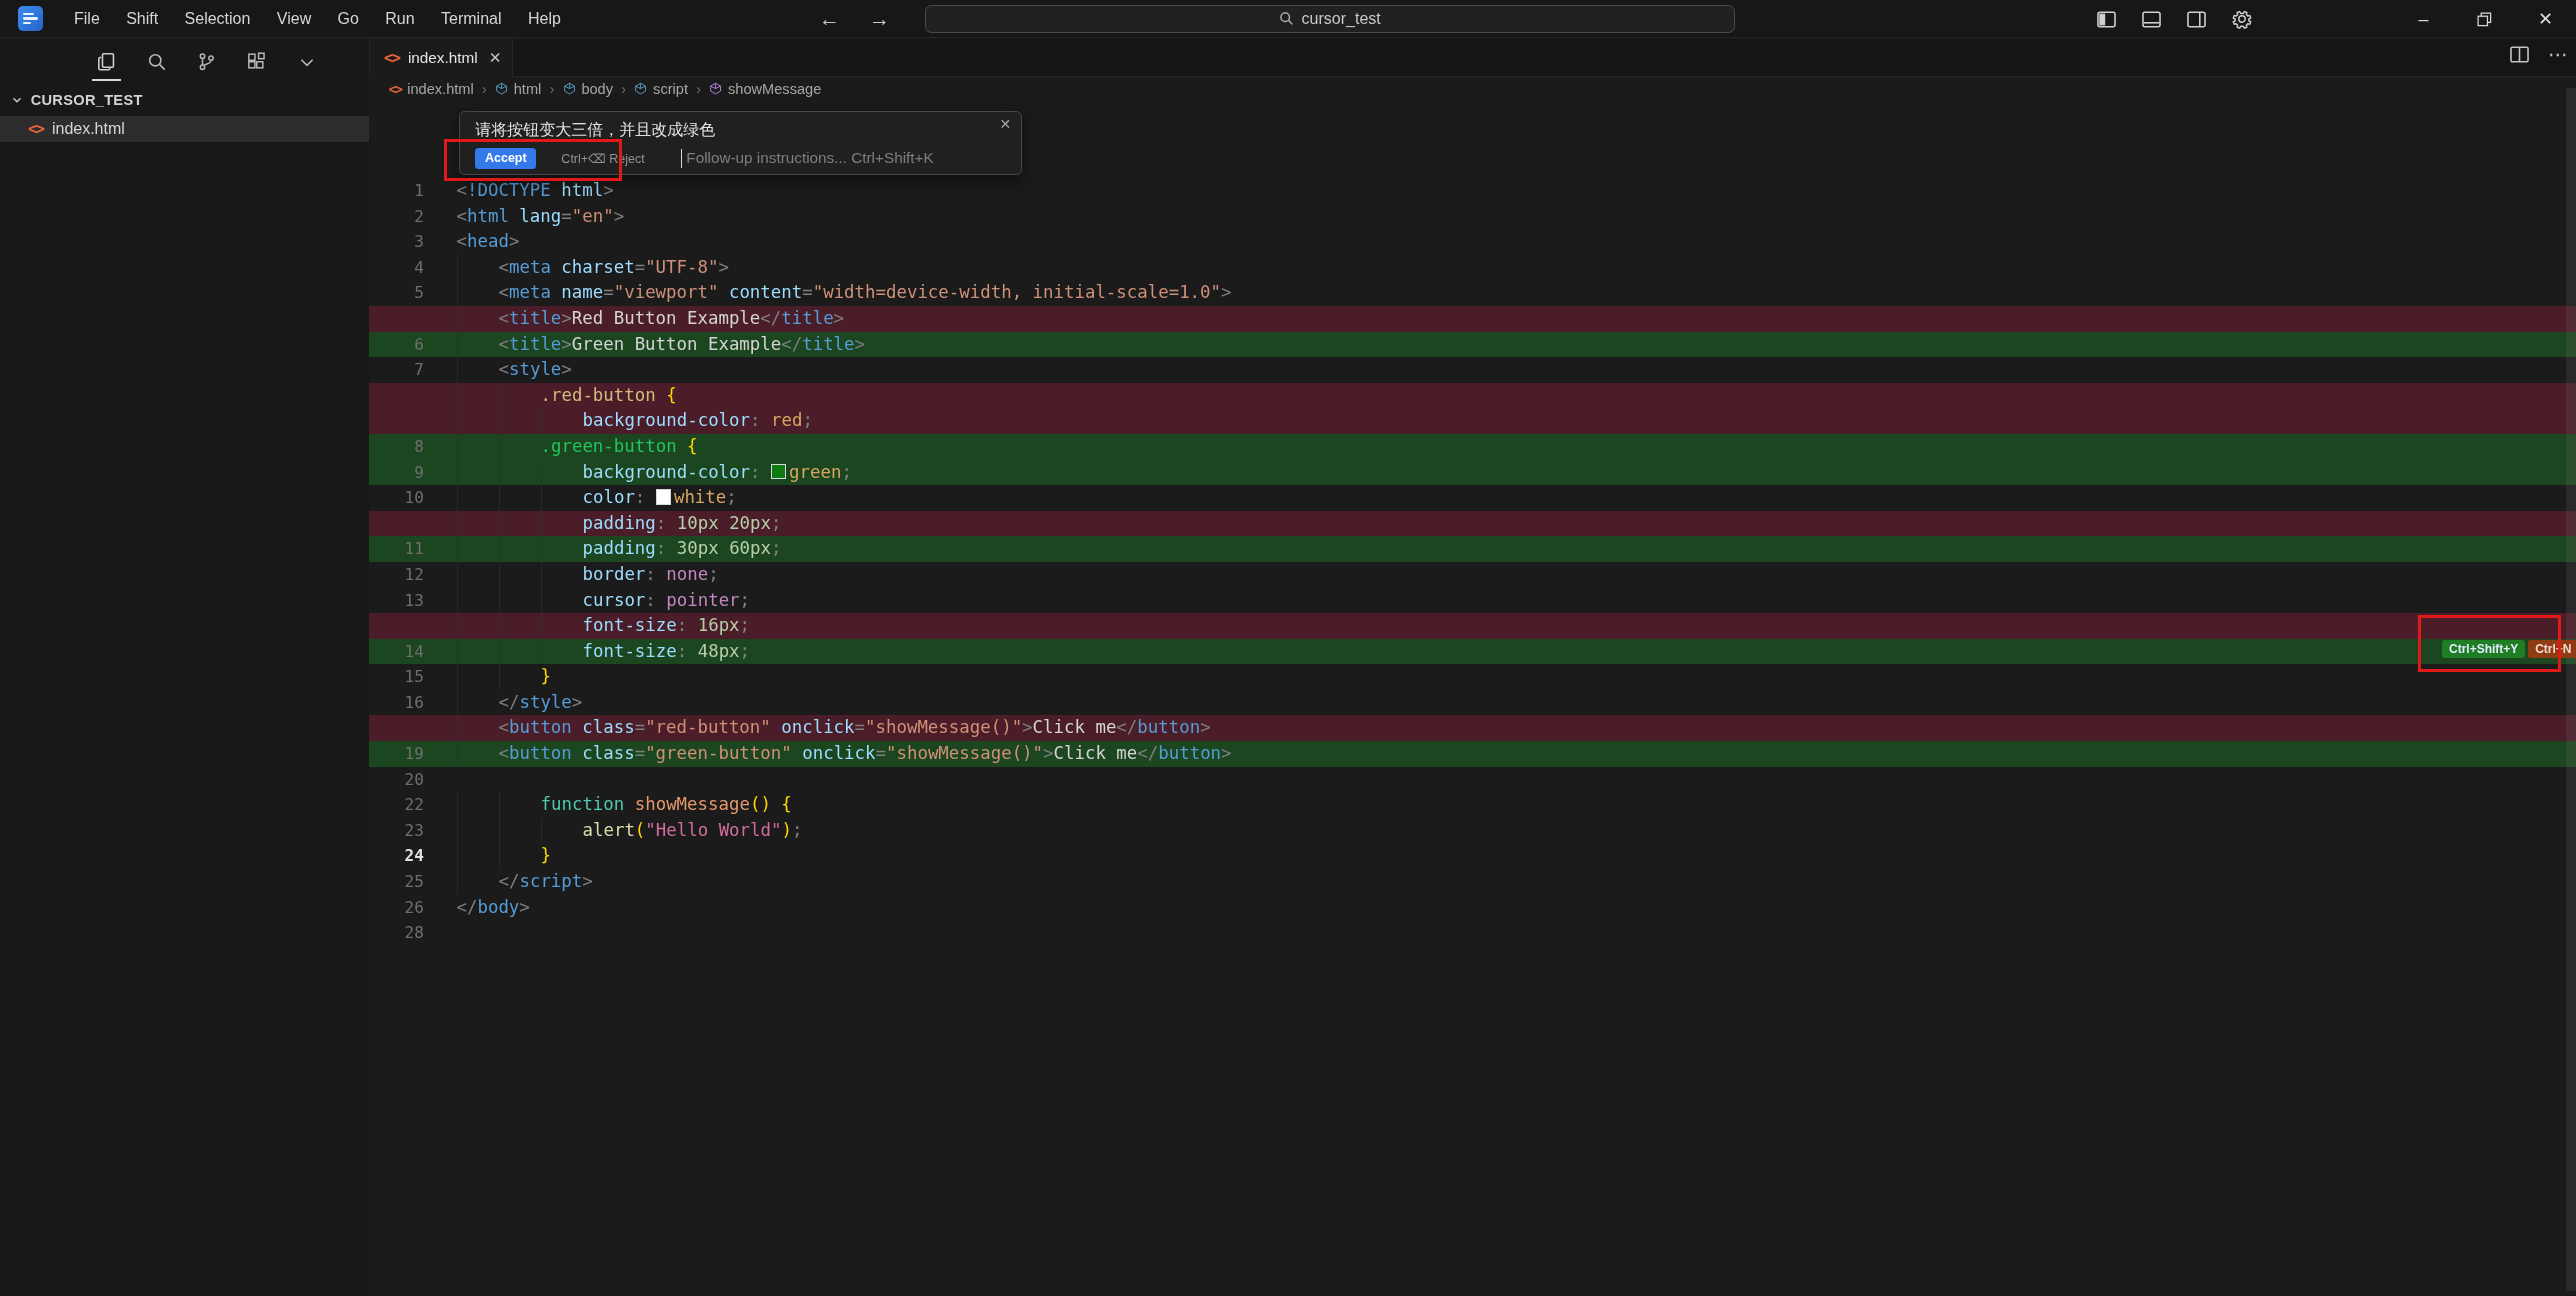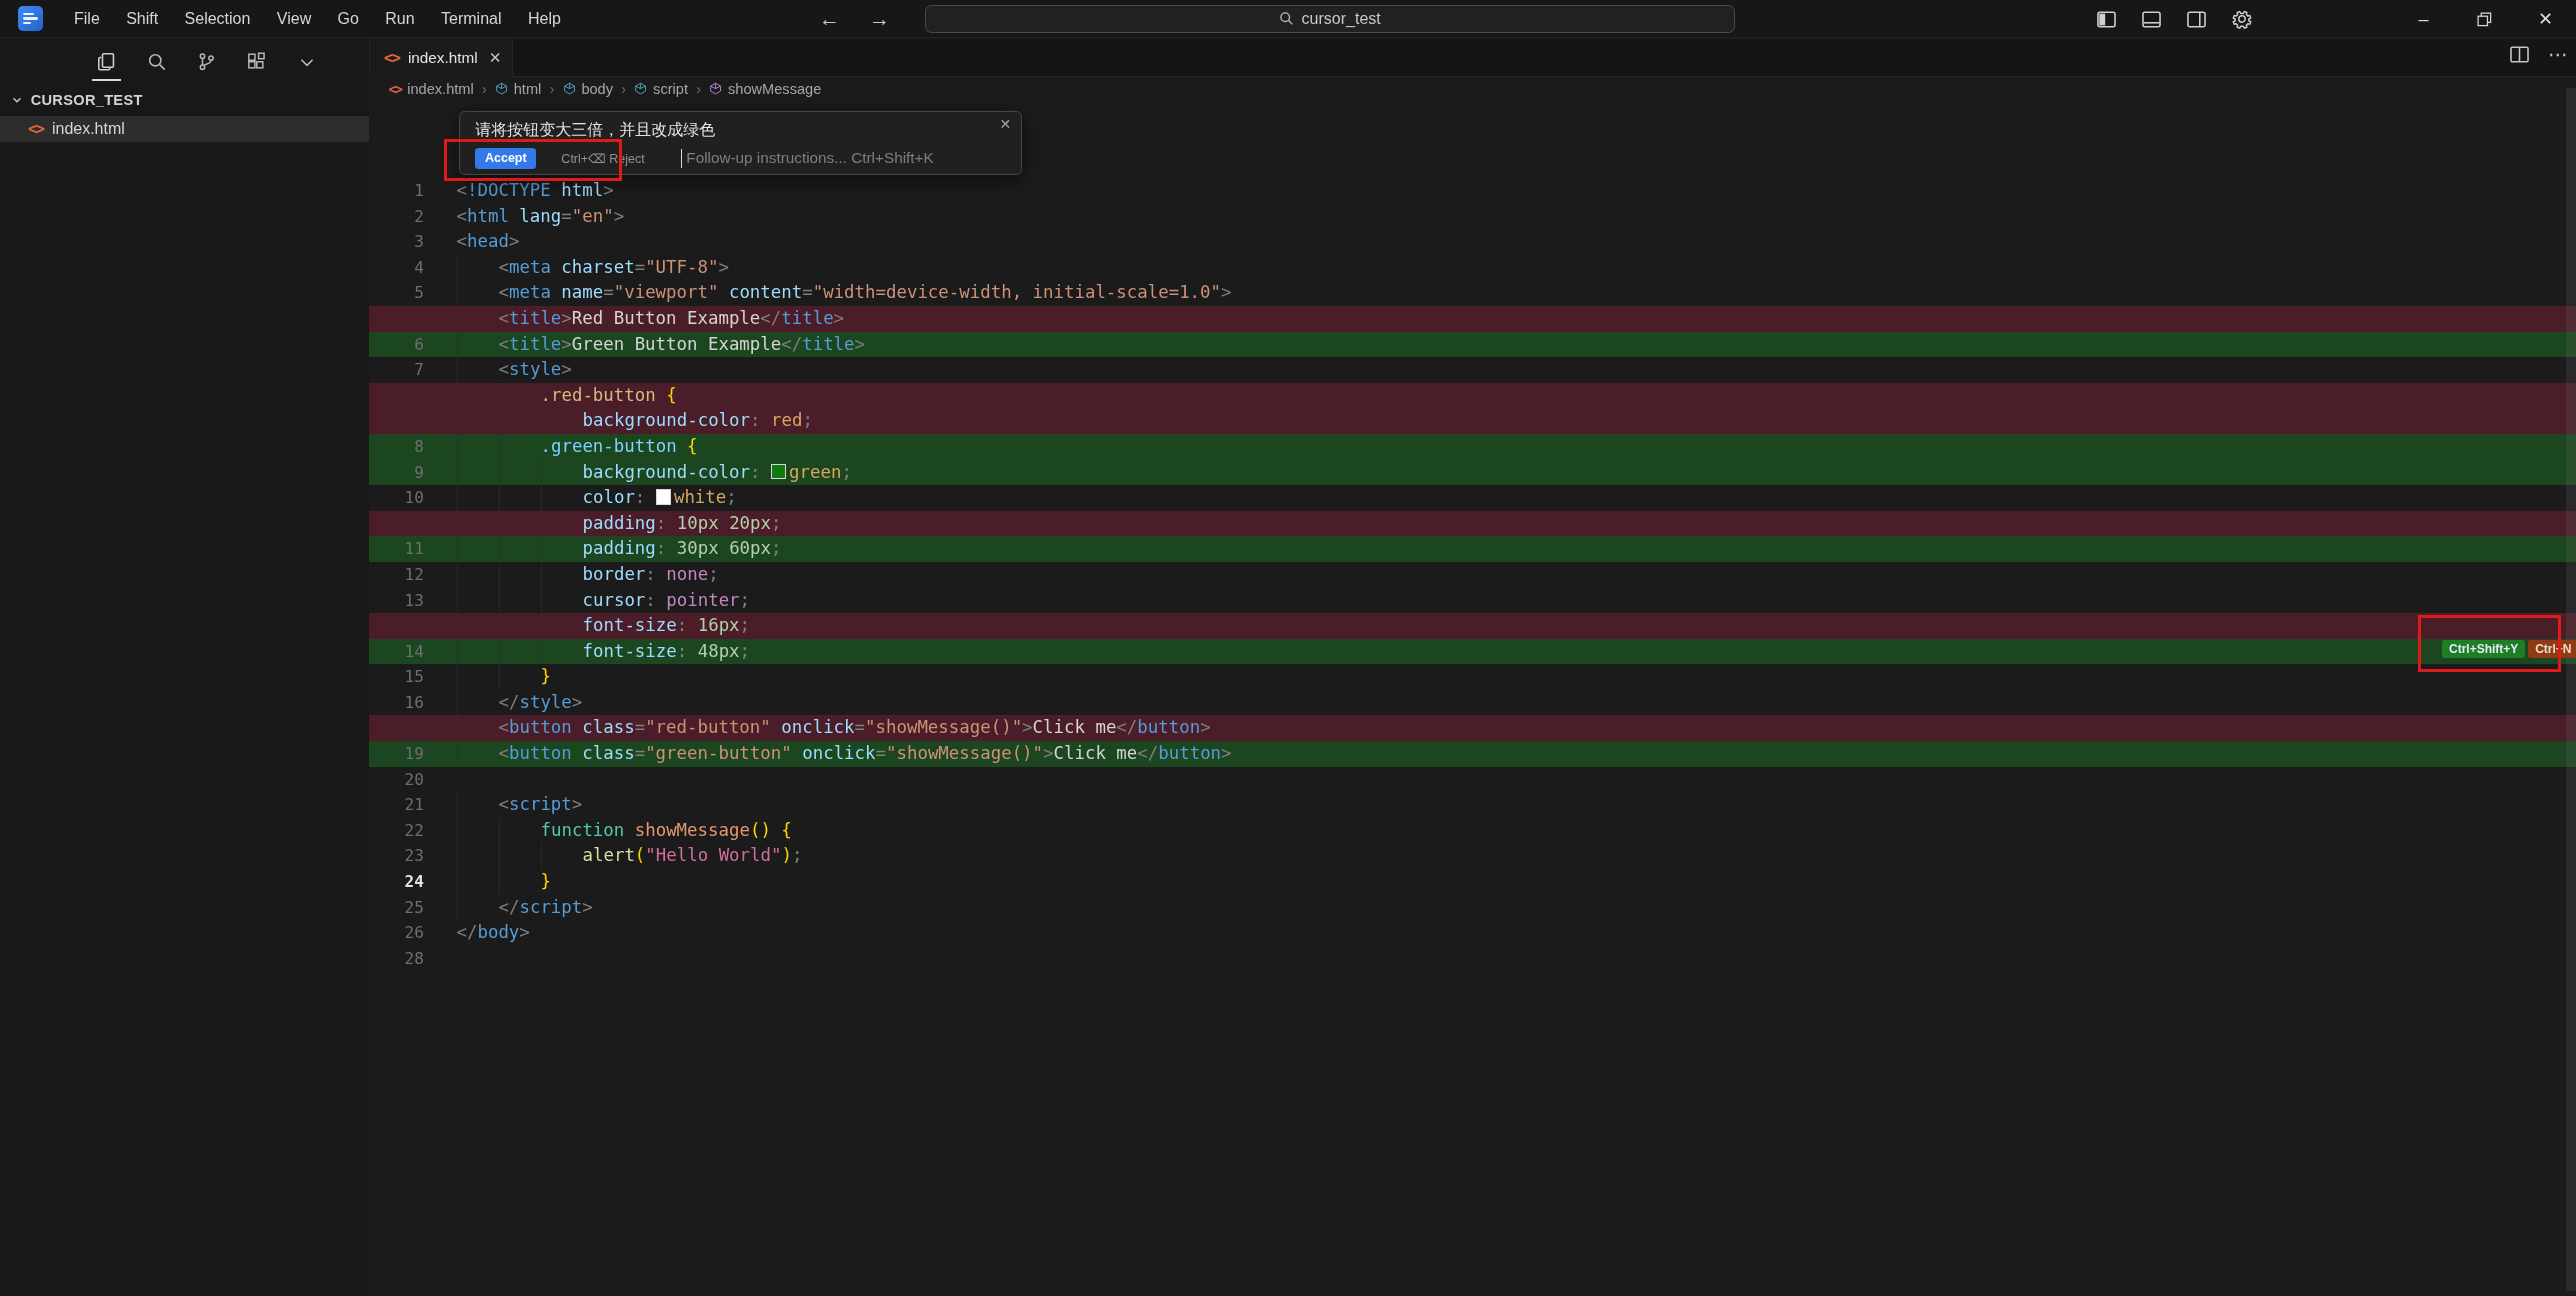--- a/index.html
+++ b/index.html
@@ -257,35 +257,34 @@
     <div class="crow"><span class="gut">1</span><span class="ctext"><span style="color: rgb(127, 127, 127);">&lt;</span><span style="color: rgb(86, 156, 214);">!DOCTYPE</span><span style="color: rgb(212, 212, 212);"> </span><span style="color: rgb(156, 220, 254);">html</span><span style="color: rgb(127, 127, 127);">&gt;</span></span></div>
     <div class="crow"><span class="gut">2</span><span class="ctext"><span style="color: rgb(127, 127, 127);">&lt;</span><span style="color: rgb(86, 156, 214);">html</span><span style="color: rgb(212, 212, 212);"> </span><span style="color: rgb(156, 220, 254);">lang</span><span style="color: rgb(127, 127, 127);">=</span><span style="color: rgb(206, 145, 120);">"en"</span><span style="color: rgb(127, 127, 127);">&gt;</span></span></div>
     <div class="crow"><span class="gut">3</span><span class="ctext"><span style="color: rgb(127, 127, 127);">&lt;</span><span style="color: rgb(86, 156, 214);">head</span><span style="color: rgb(127, 127, 127);">&gt;</span></span></div>
     <div class="crow"><span class="gut">4</span><span class="ctext"><span class="ind"></span><span style="color: rgb(127, 127, 127);">&lt;</span><span style="color: rgb(86, 156, 214);">meta</span><span style="color: rgb(212, 212, 212);"> </span><span style="color: rgb(156, 220, 254);">charset</span><span style="color: rgb(127, 127, 127);">=</span><span style="color: rgb(206, 145, 120);">"UTF-8"</span><span style="color: rgb(127, 127, 127);">&gt;</span></span></div>
     <div class="crow"><span class="gut">5</span><span class="ctext"><span class="ind"></span><span style="color: rgb(127, 127, 127);">&lt;</span><span style="color: rgb(86, 156, 214);">meta</span><span style="color: rgb(212, 212, 212);"> </span><span style="color: rgb(156, 220, 254);">name</span><span style="color: rgb(127, 127, 127);">=</span><span style="color: rgb(206, 145, 120);">"viewport"</span><span style="color: rgb(212, 212, 212);"> </span><span style="color: rgb(156, 220, 254);">content</span><span style="color: rgb(127, 127, 127);">=</span><span style="color: rgb(206, 145, 120);">"width=device-width, initial-scale=1.0"</span><span style="color: rgb(127, 127, 127);">&gt;</span></span></div>
     <div class="crow del"><span class="gut"></span><span class="ctext"><span class="ind"></span><span style="color: rgb(127, 127, 127);">&lt;</span><span style="color: rgb(86, 156, 214);">title</span><span style="color: rgb(127, 127, 127);">&gt;</span><span style="color: rgb(212, 212, 212);">Red Button Example</span><span style="color: rgb(127, 127, 127);">&lt;/</span><span style="color: rgb(86, 156, 214);">title</span><span style="color: rgb(127, 127, 127);">&gt;</span></span></div>
     <div class="crow add"><span class="gut">6</span><span class="ctext"><span class="ind"></span><span style="color: rgb(127, 127, 127);">&lt;</span><span style="color: rgb(86, 156, 214);">title</span><span style="color: rgb(127, 127, 127);">&gt;</span><span style="color: rgb(212, 212, 212);">Green Button Example</span><span style="color: rgb(127, 127, 127);">&lt;/</span><span style="color: rgb(86, 156, 214);">title</span><span style="color: rgb(127, 127, 127);">&gt;</span></span></div>
     <div class="crow"><span class="gut">7</span><span class="ctext"><span class="ind"></span><span style="color: rgb(127, 127, 127);">&lt;</span><span style="color: rgb(86, 156, 214);">style</span><span style="color: rgb(127, 127, 127);">&gt;</span></span></div>
     <div class="crow del"><span class="gut"></span><span class="ctext"><span class="ind"></span><span class="ind"></span><span style="color: rgb(215, 186, 125);">.red-button</span><span style="color: rgb(212, 212, 212);"> </span><span style="color: rgb(255, 215, 0);">{</span></span></div>
     <div class="crow del"><span class="gut"></span><span class="ctext"><span class="ind"></span><span class="ind"></span><span class="ind"></span><span style="color: rgb(156, 220, 254);">background-color</span><span style="color: rgb(127, 127, 127);">:</span><span style="color: rgb(212, 212, 212);"> </span><span style="color: rgb(215, 167, 97);">red</span><span style="color: rgb(127, 127, 127);">;</span></span></div>
-    <div class="crow add"><span class="gut">8</span><span class="ctext"><span class="ind"></span><span class="ind"></span><span style="color: #7dd3fc;">.green-button</span><span style="color: rgb(212, 212, 212);"> </span><span style="color: rgb(255, 215, 0);">{</span></span></div>
+    <div class="crow add"><span class="gut">8</span><span class="ctext"><span class="ind"></span><span class="ind"></span><span style="color: #22c55e;">.green-button</span><span style="color: rgb(212, 212, 212);"> </span><span style="color: rgb(255, 215, 0);">{</span></span></div>
     <div class="crow add"><span class="gut">9</span><span class="ctext"><span class="ind"></span><span class="ind"></span><span class="ind"></span><span style="color: rgb(156, 220, 254);">background-color</span><span style="color: rgb(127, 127, 127);">:</span><span style="color: rgb(212, 212, 212);"> </span><span class="swatch" style="background: rgb(14, 122, 16);"></span><span style="color: rgb(215, 167, 97);">green</span><span style="color: rgb(127, 127, 127);">;</span></span></div>
     <div class="crow"><span class="gut">10</span><span class="ctext"><span class="ind"></span><span class="ind"></span><span class="ind"></span><span style="color: rgb(156, 220, 254);">color</span><span style="color: rgb(127, 127, 127);">:</span><span style="color: rgb(212, 212, 212);"> </span><span class="swatch" style="background: rgb(255, 255, 255);"></span><span style="color: rgb(215, 167, 97);">white</span><span style="color: rgb(127, 127, 127);">;</span></span></div>
     <div class="crow del"><span class="gut"></span><span class="ctext"><span class="ind"></span><span class="ind"></span><span class="ind"></span><span style="color: rgb(156, 220, 254);">padding</span><span style="color: rgb(127, 127, 127);">:</span><span style="color: rgb(212, 212, 212);"> </span><span style="color: rgb(181, 206, 168);">10px</span><span style="color: rgb(212, 212, 212);"> </span><span style="color: rgb(181, 206, 168);">20px</span><span style="color: rgb(127, 127, 127);">;</span></span></div>
     <div class="crow add"><span class="gut">11</span><span class="ctext"><span class="ind"></span><span class="ind"></span><span class="ind"></span><span style="color: rgb(156, 220, 254);">padding</span><span style="color: rgb(127, 127, 127);">:</span><span style="color: rgb(212, 212, 212);"> </span><span style="color: rgb(181, 206, 168);">30px</span><span style="color: rgb(212, 212, 212);"> </span><span style="color: rgb(181, 206, 168);">60px</span><span style="color: rgb(127, 127, 127);">;</span></span></div>
     <div class="crow"><span class="gut">12</span><span class="ctext"><span class="ind"></span><span class="ind"></span><span class="ind"></span><span style="color: rgb(156, 220, 254);">border</span><span style="color: rgb(127, 127, 127);">:</span><span style="color: rgb(212, 212, 212);"> </span><span style="color: rgb(197, 134, 192);">none</span><span style="color: rgb(127, 127, 127);">;</span></span></div>
     <div class="crow"><span class="gut">13</span><span class="ctext"><span class="ind"></span><span class="ind"></span><span class="ind"></span><span style="color: rgb(156, 220, 254);">cursor</span><span style="color: rgb(127, 127, 127);">:</span><span style="color: rgb(212, 212, 212);"> </span><span style="color: rgb(197, 134, 192);">pointer</span><span style="color: rgb(127, 127, 127);">;</span></span></div>
     <div class="crow del"><span class="gut"></span><span class="ctext"><span class="ind"></span><span class="ind"></span><span class="ind"></span><span style="color: rgb(156, 220, 254);">font-size</span><span style="color: rgb(127, 127, 127);">:</span><span style="color: rgb(212, 212, 212);"> </span><span style="color: rgb(181, 206, 168);">16px</span><span style="color: rgb(127, 127, 127);">;</span></span></div>
     <div class="crow add"><span class="gut">14</span><span class="ctext"><span class="ind"></span><span class="ind"></span><span class="ind"></span><span style="color: rgb(156, 220, 254);">font-size</span><span style="color: rgb(127, 127, 127);">:</span><span style="color: rgb(212, 212, 212);"> </span><span style="color: rgb(181, 206, 168);">48px</span><span style="color: rgb(127, 127, 127);">;</span></span></div>
     <div class="crow"><span class="gut">15</span><span class="ctext"><span class="ind"></span><span class="ind"></span><span style="color: rgb(255, 215, 0);">}</span></span></div>
     <div class="crow"><span class="gut">16</span><span class="ctext"><span class="ind"></span><span style="color: rgb(127, 127, 127);">&lt;/</span><span style="color: rgb(86, 156, 214);">style</span><span style="color: rgb(127, 127, 127);">&gt;</span></span></div>
     <div class="crow del"><span class="gut"></span><span class="ctext"><span class="ind"></span><span style="color: rgb(127, 127, 127);">&lt;</span><span style="color: rgb(86, 156, 214);">button</span><span style="color: rgb(212, 212, 212);"> </span><span style="color: rgb(156, 220, 254);">class</span><span style="color: rgb(127, 127, 127);">=</span><span style="color: rgb(206, 145, 120);">"red-button"</span><span style="color: rgb(212, 212, 212);"> </span><span style="color: rgb(156, 220, 254);">onclick</span><span style="color: rgb(127, 127, 127);">=</span><span style="color: rgb(206, 145, 120);">"showMessage()"</span><span style="color: rgb(127, 127, 127);">&gt;</span><span style="color: rgb(212, 212, 212);">Click me</span><span style="color: rgb(127, 127, 127);">&lt;/</span><span style="color: rgb(86, 156, 214);">button</span><span style="color: rgb(127, 127, 127);">&gt;</span></span></div>
     <div class="crow add"><span class="gut">19</span><span class="ctext"><span class="ind"></span><span style="color: rgb(127, 127, 127);">&lt;</span><span style="color: rgb(86, 156, 214);">button</span><span style="color: rgb(212, 212, 212);"> </span><span style="color: rgb(156, 220, 254);">class</span><span style="color: rgb(127, 127, 127);">=</span><span style="color: rgb(206, 145, 120);">"green-button"</span><span style="color: rgb(212, 212, 212);"> </span><span style="color: rgb(156, 220, 254);">onclick</span><span style="color: rgb(127, 127, 127);">=</span><span style="color: rgb(206, 145, 120);">"showMessage()"</span><span style="color: rgb(127, 127, 127);">&gt;</span><span style="color: rgb(212, 212, 212);">Click me</span><span style="color: rgb(127, 127, 127);">&lt;/</span><span style="color: rgb(86, 156, 214);">button</span><span style="color: rgb(127, 127, 127);">&gt;</span></span></div>
     <div class="crow"><span class="gut">20</span><span class="ctext"></span></div>
-    <div class="crow"><span class="gut">21</span><span class="ctext"><span class="ind"></span><span style="color: rgb(127, 127, 127);">&lt;</span><span style="color: rgb(86, 156, 214);">script</span><span style="color: rgb(127, 127, 127);">&gt;</span></span></div>
     <div class="crow"><span class="gut">22</span><span class="ctext"><span class="ind"></span><span class="ind"></span><span style="color: rgb(78, 201, 176);">function</span><span style="color: rgb(229, 152, 108);"> showMessage</span><span style="color: rgb(255, 215, 0);">()</span><span style="color: rgb(212, 212, 212);"> </span><span style="color: rgb(255, 215, 0);">{</span></span></div>
     <div class="crow"><span class="gut">23</span><span class="ctext"><span class="ind"></span><span class="ind"></span><span class="ind"></span><span style="color: rgb(220, 220, 170);">alert</span><span style="color: rgb(255, 215, 0);">(</span><span style="color: rgb(209, 109, 158);">"Hello World"</span><span style="color: rgb(255, 215, 0);">)</span><span style="color: rgb(127, 127, 127);">;</span></span></div>
     <div class="crow cur"><span class="gut">24</span><span class="ctext"><span class="ind"></span><span class="ind"></span><span style="color: rgb(255, 215, 0);">}</span></span></div>
     <div class="crow"><span class="gut">25</span><span class="ctext"><span class="ind"></span><span style="color: rgb(127, 127, 127);">&lt;/</span><span style="color: rgb(86, 156, 214);">script</span><span style="color: rgb(127, 127, 127);">&gt;</span></span></div>
     <div class="crow"><span class="gut">26</span><span class="ctext"><span style="color: rgb(127, 127, 127);">&lt;/</span><span style="color: rgb(86, 156, 214);">body</span><span style="color: rgb(127, 127, 127);">&gt;</span></span></div>
     <div class="crow"><span class="gut">28</span><span class="ctext"></span></div>
   </div>
 
 <div id="widget" class="abs">
   <div class="prompt">请将按钮变大三倍，并且改成绿色</div>

